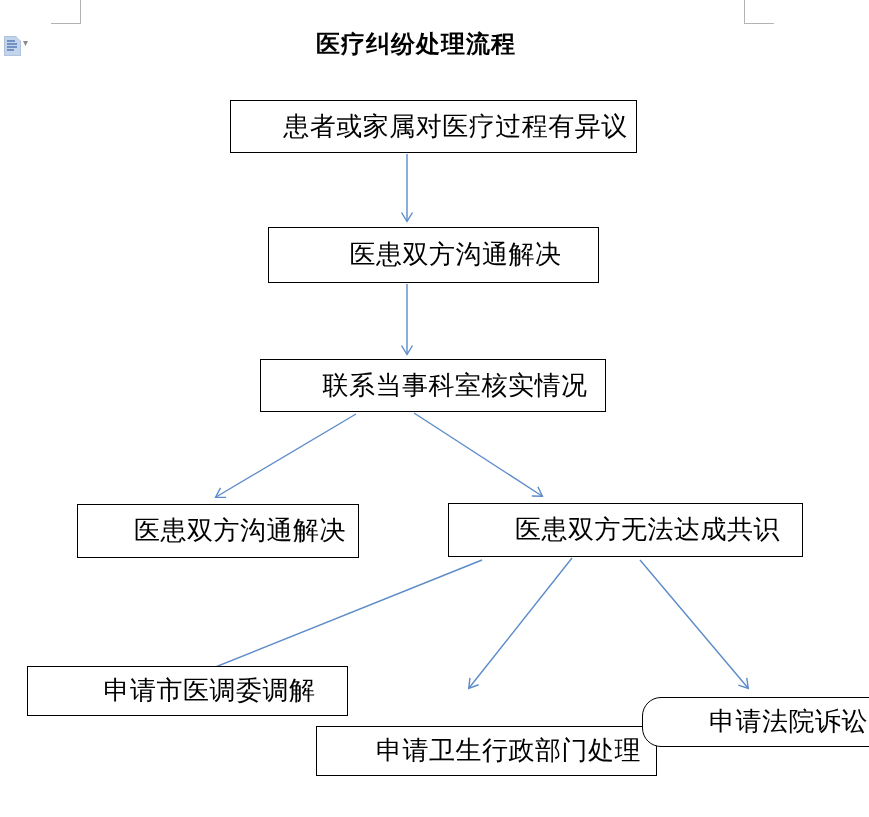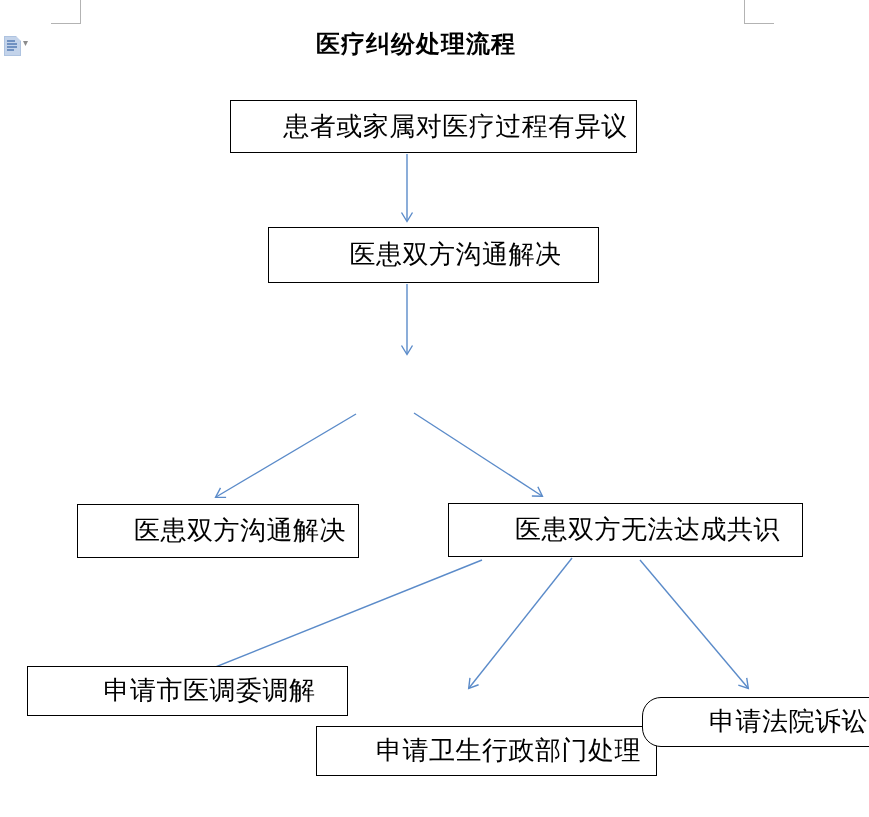--- a/index.html
+++ b/index.html
@@ -85,19 +85,20 @@
       <line x1="482" y1="560" x2="163" y2="688" marker-end="url(#arrowV)"></line>
       <line x1="572" y1="558" x2="469" y2="688" marker-end="url(#arrowV)"></line>
       <line x1="640" y1="560" x2="748" y2="688" marker-end="url(#arrowV)"></line>
     </g>
   </svg>
 
   <div class="fc-title">医疗纠纷处理流程</div>
 
   <div class="node n1">患者或家属对医疗过程有异议</div>
   <div class="node n2">医患双方沟通解决</div>
+  <div class="node n3">联系当事科室核实情况</div>
   <div class="node n4">医患双方沟通解决</div>
   <div class="node n5">医患双方无法达成共识</div>
   <div class="node n6">申请市医调委调解</div>
   <div class="node n7">申请卫生行政部门处理</div>
   <div class="node n8">申请法院诉讼</div>
 
 </div>
 
 </body></html>

